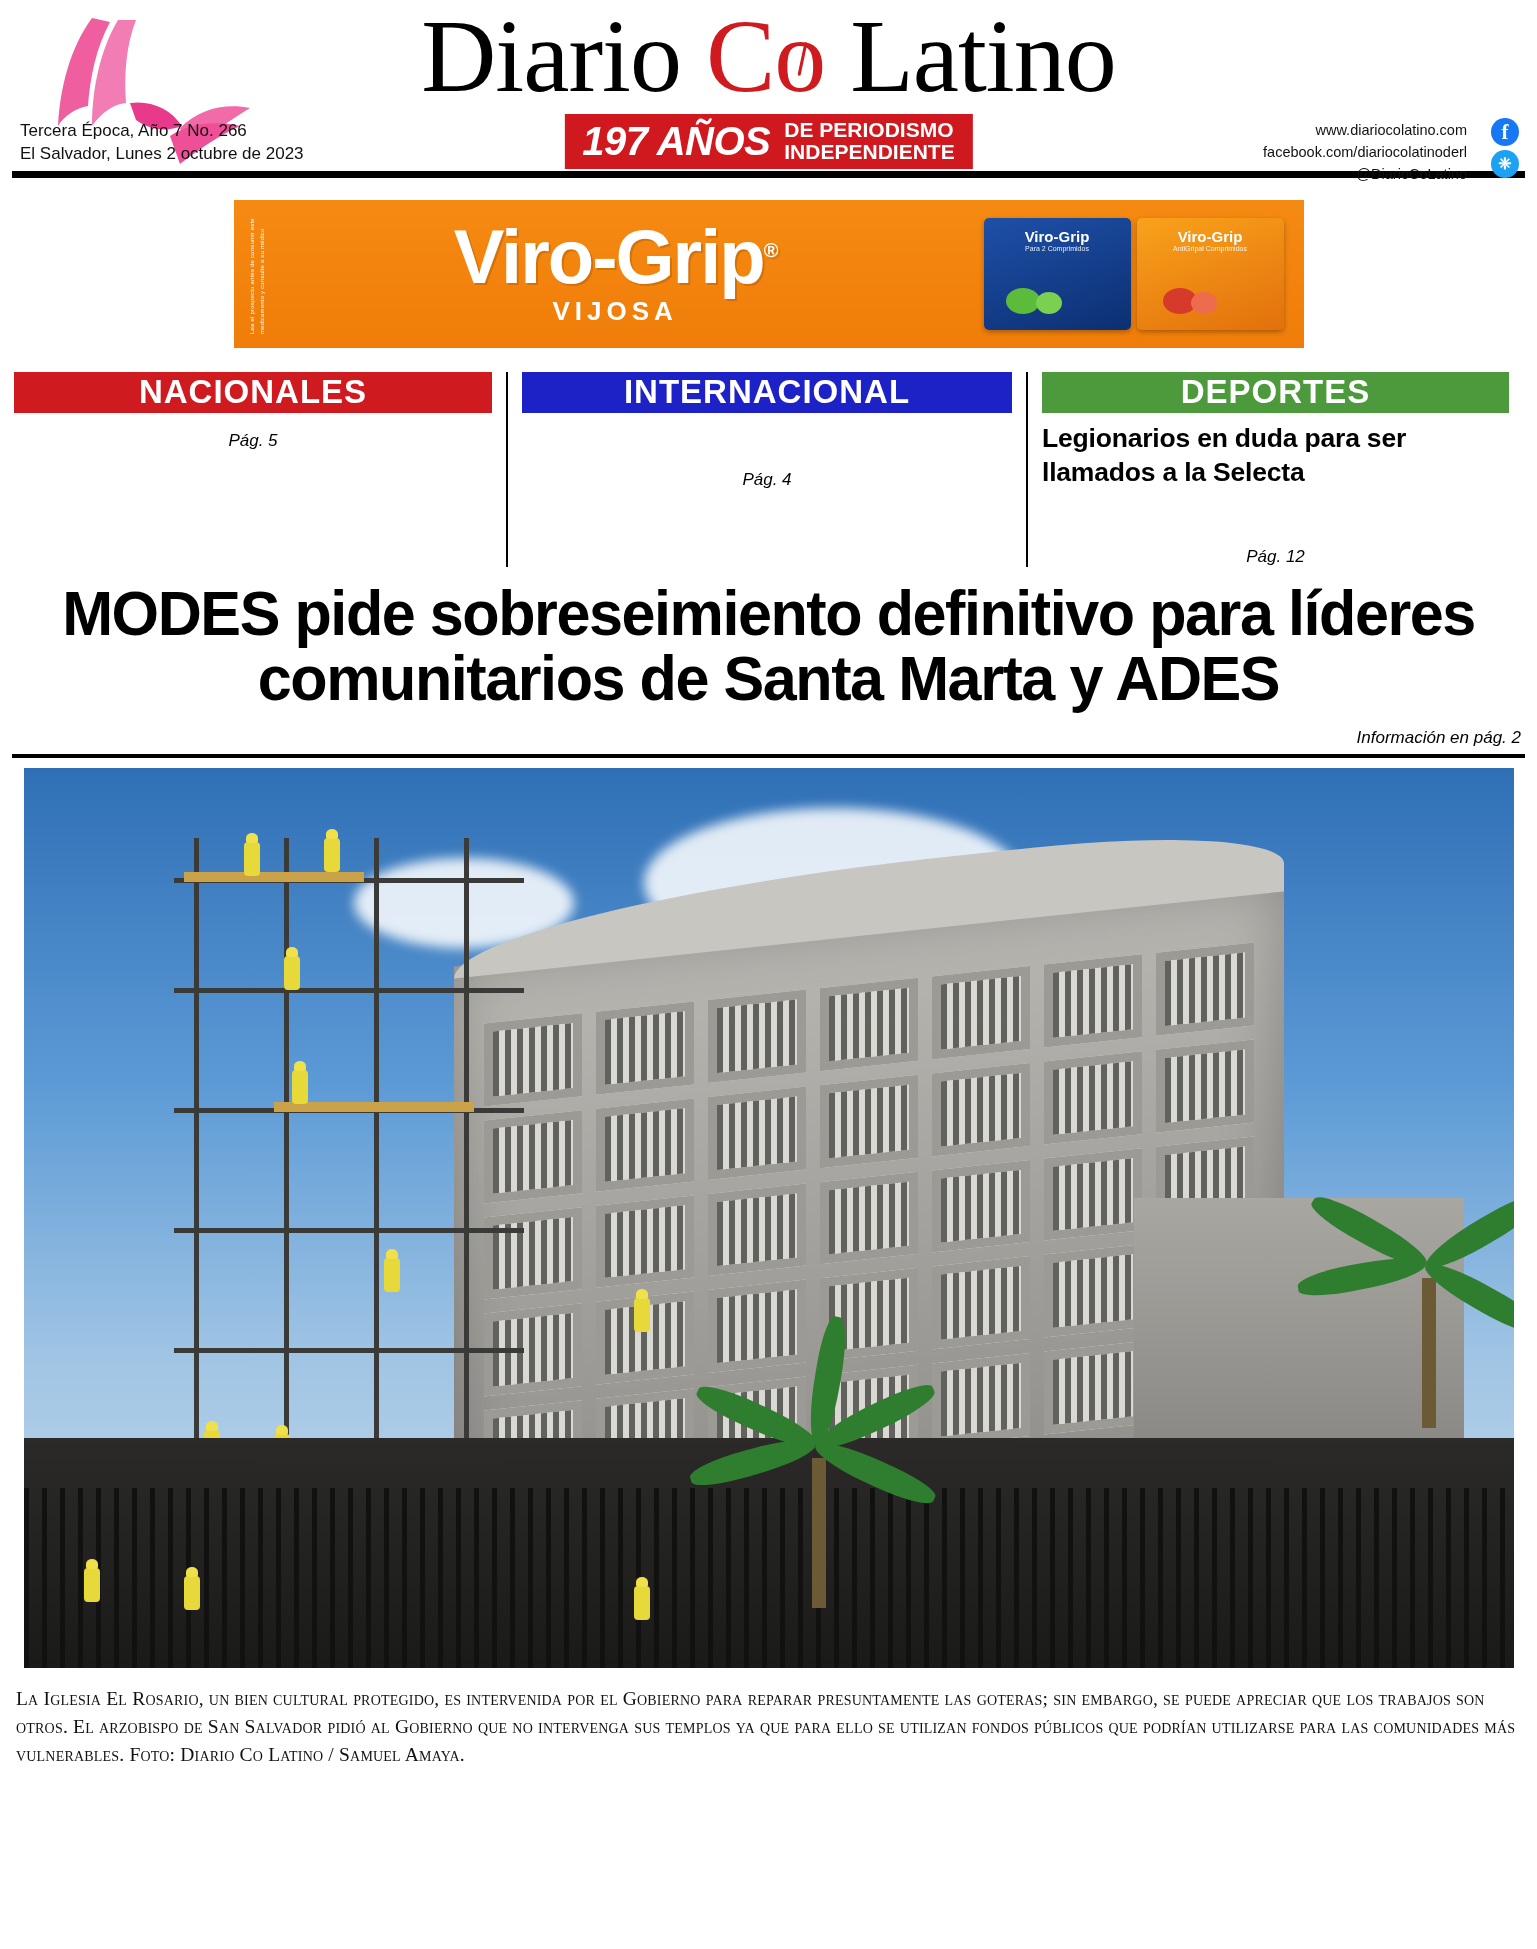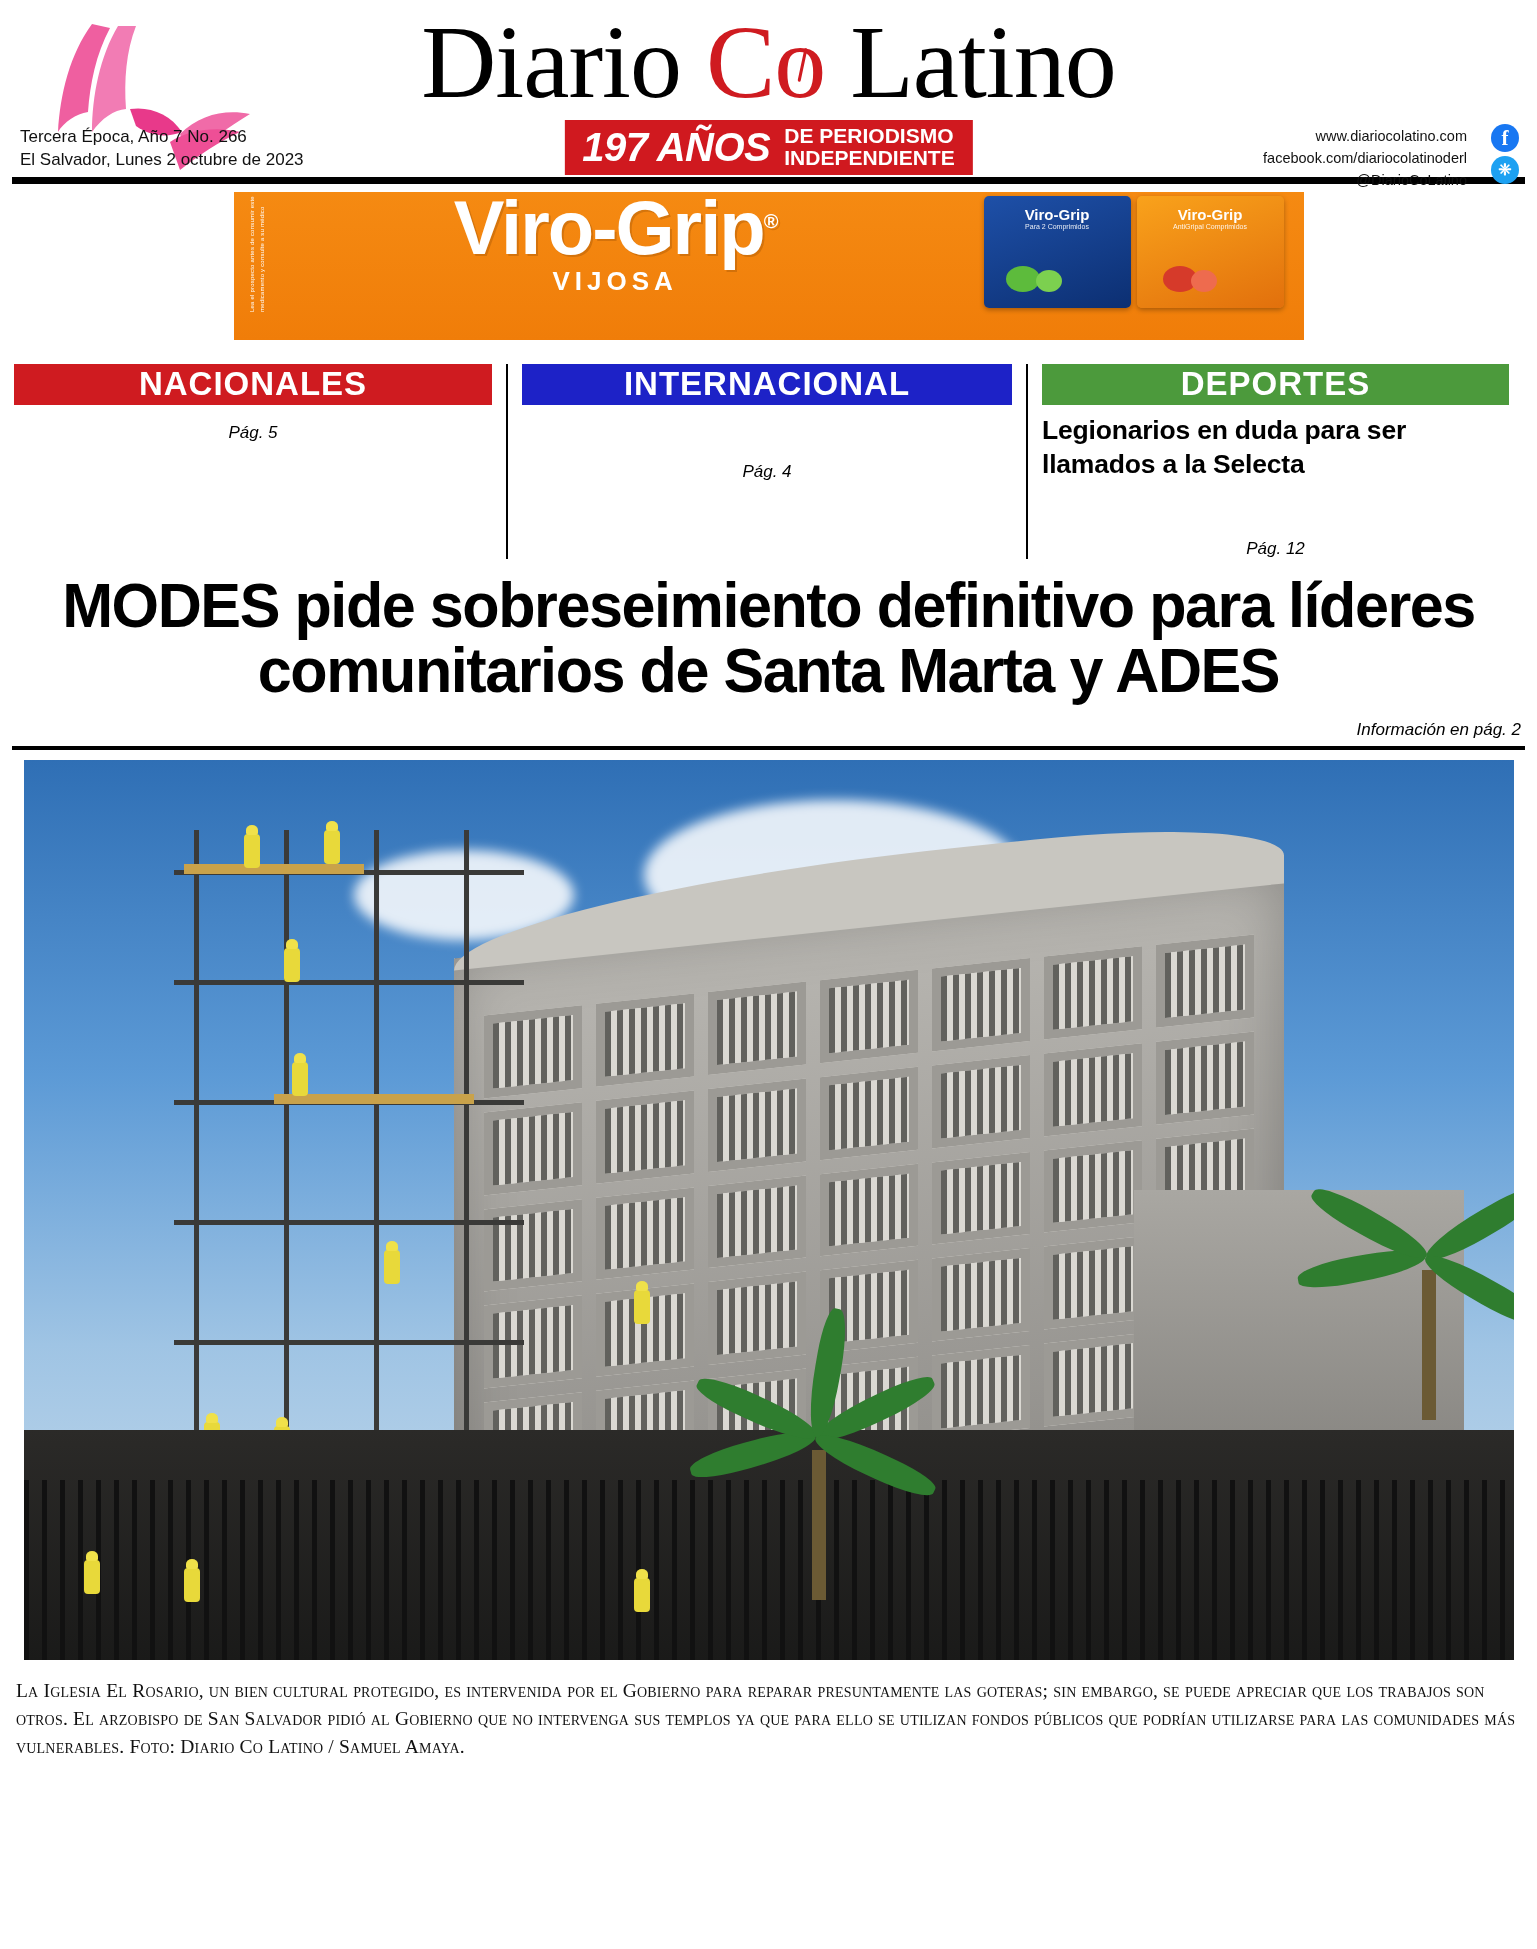--- a/index.html
+++ b/index.html
@@ -12,21 +12,21 @@
     height: 1949px;
     font-family: "Liberation Sans", sans-serif;
     color: #000;
     overflow: hidden;
   }
   .page {
     width: 1537px;
     height: 1949px;
     position: relative;
     box-sizing: border-box;
-    padding: 8px 12px;
+    padding: 2px 12px;
   }
 
   
   .masthead {
     position: relative;
     height: 165px;
   }
   .ribbon {
     position: absolute;
     left: 18px;
@@ -135,27 +135,27 @@
   .soc.tw { background: #1da1f2; font-size: 16px; }
 
   .rule-thick {
     height: 7px;
     background: #000;
     margin-top: 4px;
   }
 
   
   .ad {
-    margin: 8px auto 0 auto;
+    margin: 22px auto 0 auto;
     width: 1070px;
     height: 148px;
     background: linear-gradient(180deg,#f58a12,#f07d09);
     position: relative;
     display: flex;
-    align-items: flex-start;
+    align-items: center;
     overflow: hidden;
   }
   .ad .sidetext {
     writing-mode: vertical-rl;
     transform: rotate(180deg);
     font-size: 6px;
     color: #fff;
     margin-left: 14px;
     letter-spacing: 0.2px;
     line-height: 1.6;

